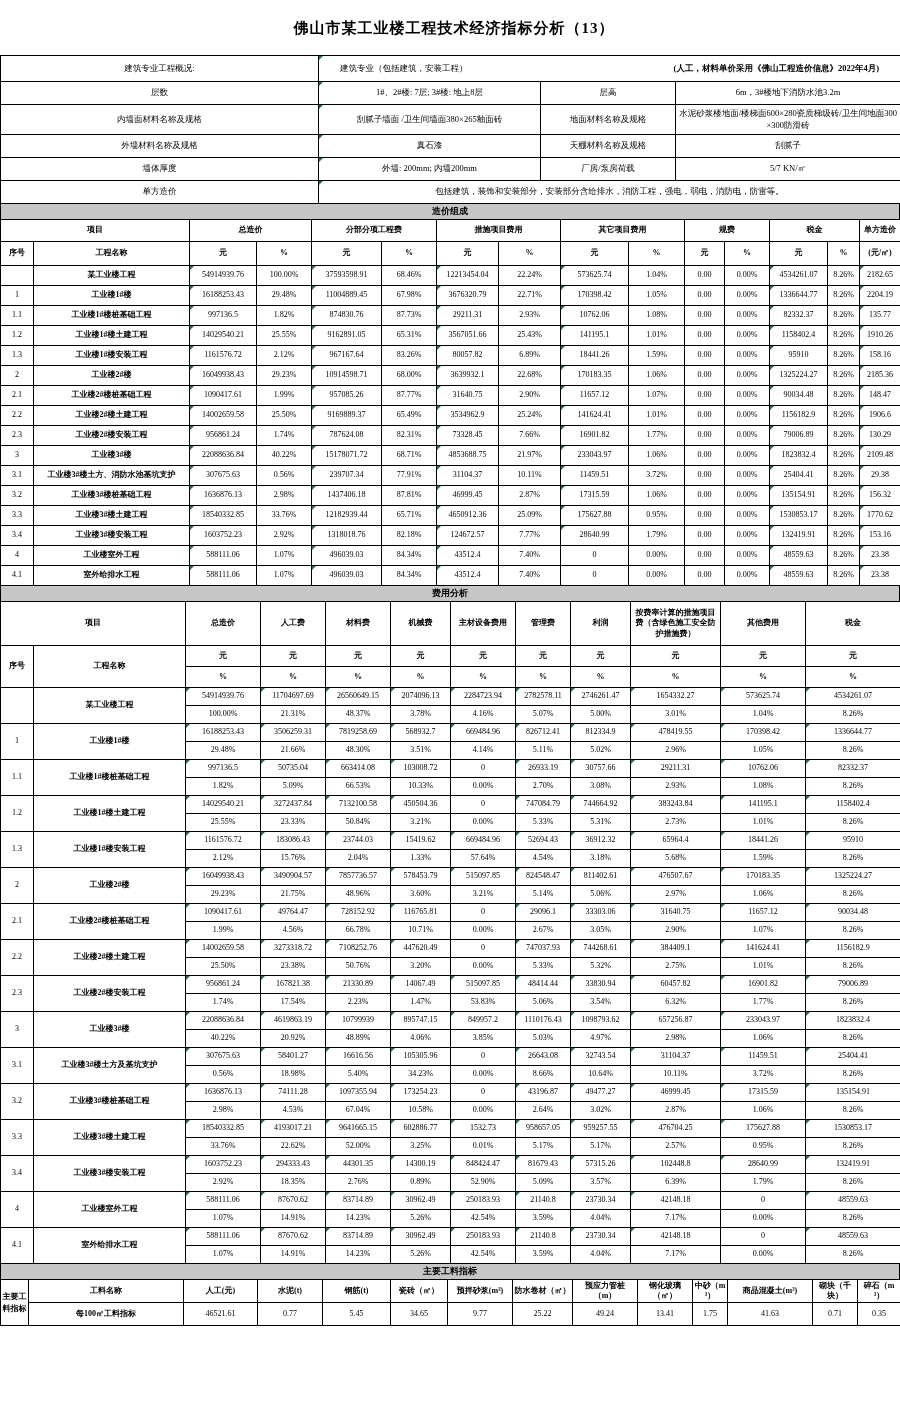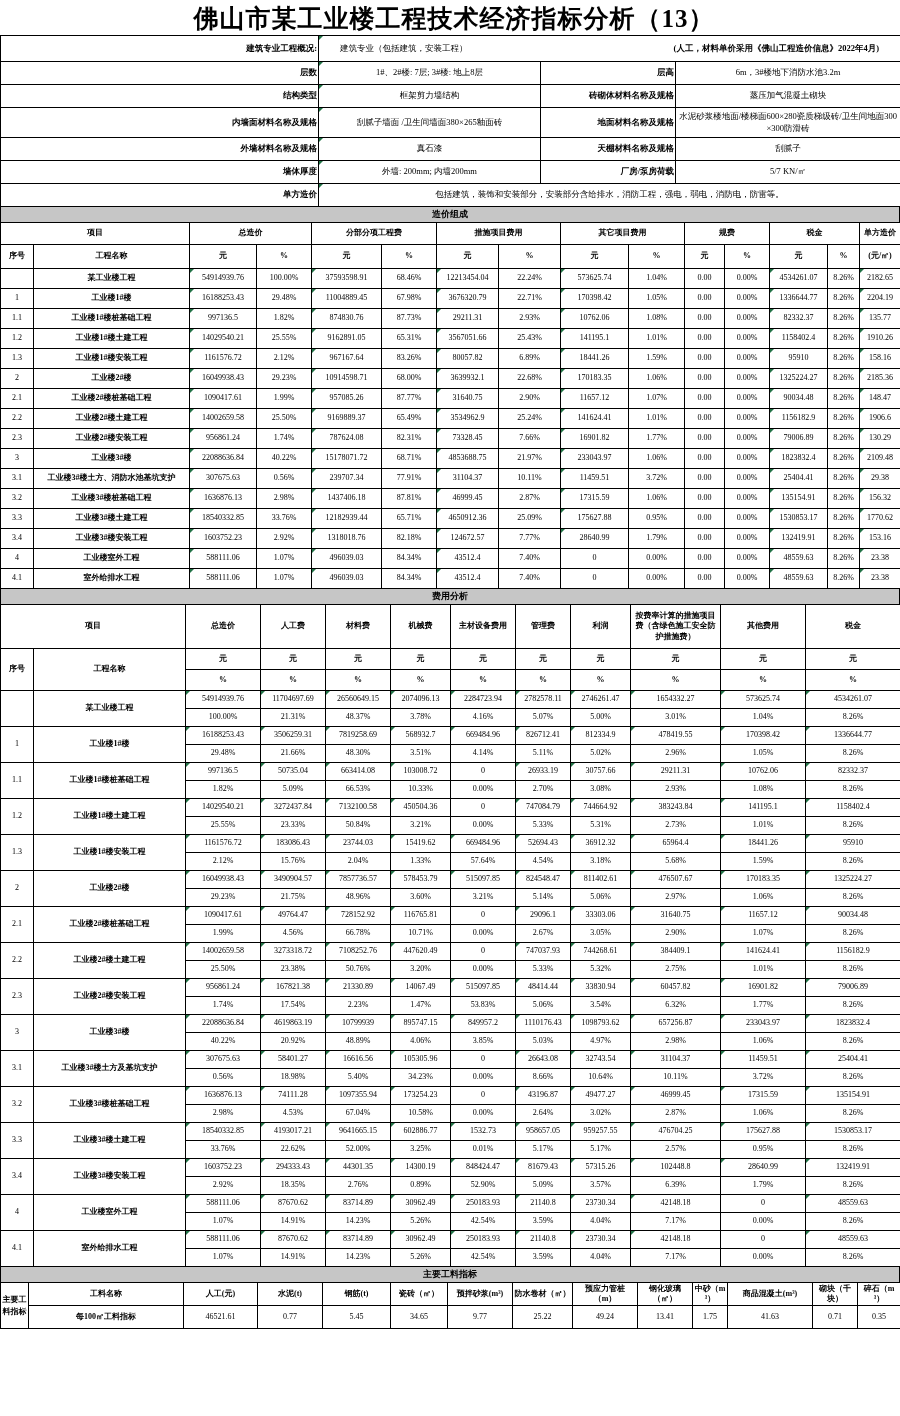--- a/index.html
+++ b/index.html
@@ -1,26 +1,26 @@
 <!DOCTYPE html>
 <html><head>
 <meta charset="utf-8">
 <style>
   html,body{margin:0;padding:0;background:#fff;}
   body{width:900px;font-family:"Liberation Serif","DejaVu Serif",serif;color:#000;}
   .sheet{width:900px;}
-  .title{height:36px;display:flex;align-items:center;justify-content:center;
-         font-size:25px;font-weight:bold;letter-spacing:1px;padding-left:8px;}
+  .title{height:56px;display:flex;align-items:center;justify-content:center;
+         font-size:15px;font-weight:bold;letter-spacing:1px;padding-left:8px;}
   .band{height:15px;background:#c6c6c6;border:1px solid #000;margin-top:-1px;
         display:flex;align-items:center;justify-content:center;
         font-size:9px;font-weight:bold;}
   table{border-collapse:collapse;table-layout:fixed;width:900px;margin-top:-1px;}
   td{border:1px solid #000;font-size:8px;text-align:center;vertical-align:middle;
      padding:0 1px;overflow:hidden;line-height:1.3;word-break:break-all;}
-  .lbl{font-weight:bold;text-align:right;}
+  .lbl{font-weight:normal;}
   .hdr{font-weight:bold;}
   .name{font-weight:bold;}
   .intro-span{display:flex;justify-content:space-between;align-items:center;padding:0 20px;}
   .intro-span .lft{text-align:left;}
   .intro-span .rgt{text-align:right;font-weight:bold;}
   .tri{position:relative;}
   .tri::before{content:"";position:absolute;left:0;top:0;width:0;height:0;
                border-top:4px solid #217346;border-right:4px solid transparent;}
   .ov td{font-size:8.5px;}
   .cb td{height:19px;}
@@ -52,26 +52,20 @@
             <span class="rgt">(人工，材料单价采用《佛山工程造价信息》2022年4月)</span>
           </div>
         </td>
       </tr>
 
         <tr style="height: 23px;">
           <td class="lbl">层数</td>
           <td class="tri">1#、2#楼: 7层; 3#楼: 地上8层</td>
           <td class="lbl">层高</td>
           <td>6m，3#楼地下消防水池3.2m</td>
-        </tr>
-        <tr style="height: 23px;">
-          <td class="lbl">结构类型</td>
-          <td class="tri">框架剪力墙结构</td>
-          <td class="lbl">砖砌体材料名称及规格</td>
-          <td>蒸压加气混凝土砌块</td>
         </tr>
         <tr style="height: 30px;">
           <td class="lbl">内墙面材料名称及规格</td>
           <td class="tri">刮腻子墙面 /卫生间墙面380×265釉面砖</td>
           <td class="lbl">地面材料名称及规格</td>
           <td>水泥砂浆楼地面/楼梯面600×280瓷质梯级砖/卫生间地面300×300防滑砖</td>
         </tr>
         <tr style="height: 23px;">
           <td class="lbl">外墙材料名称及规格</td>
           <td class="tri">真石漆</td>

